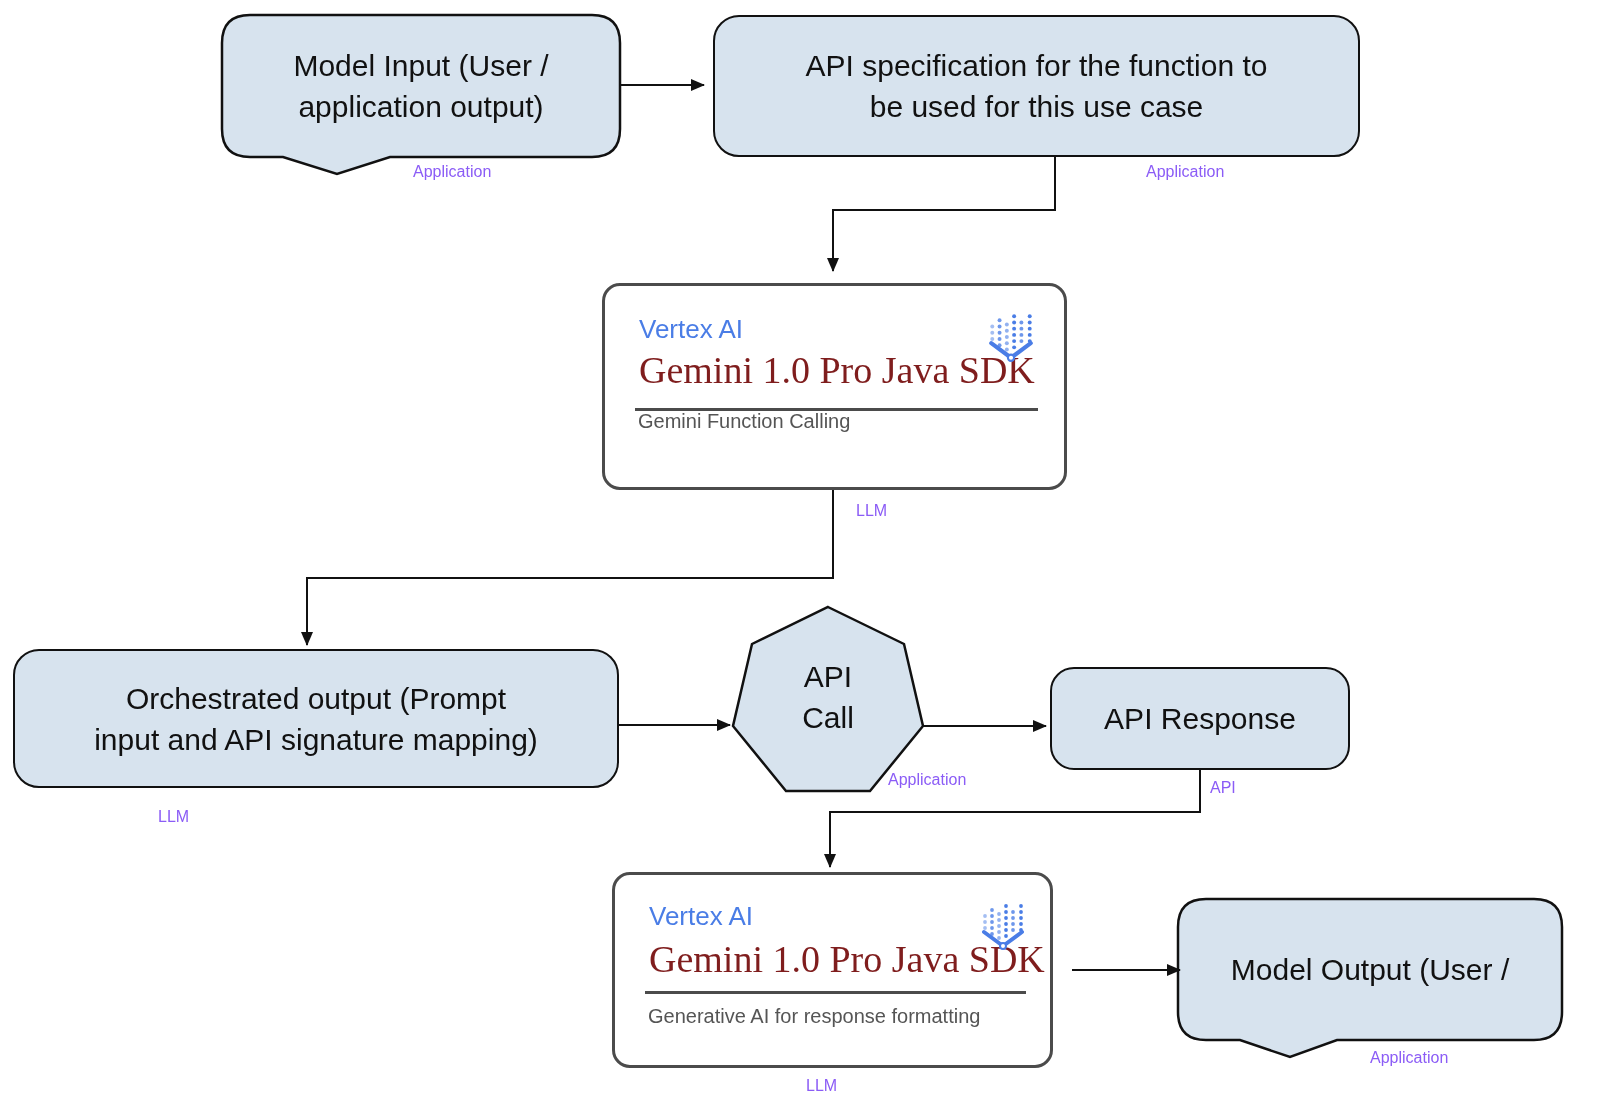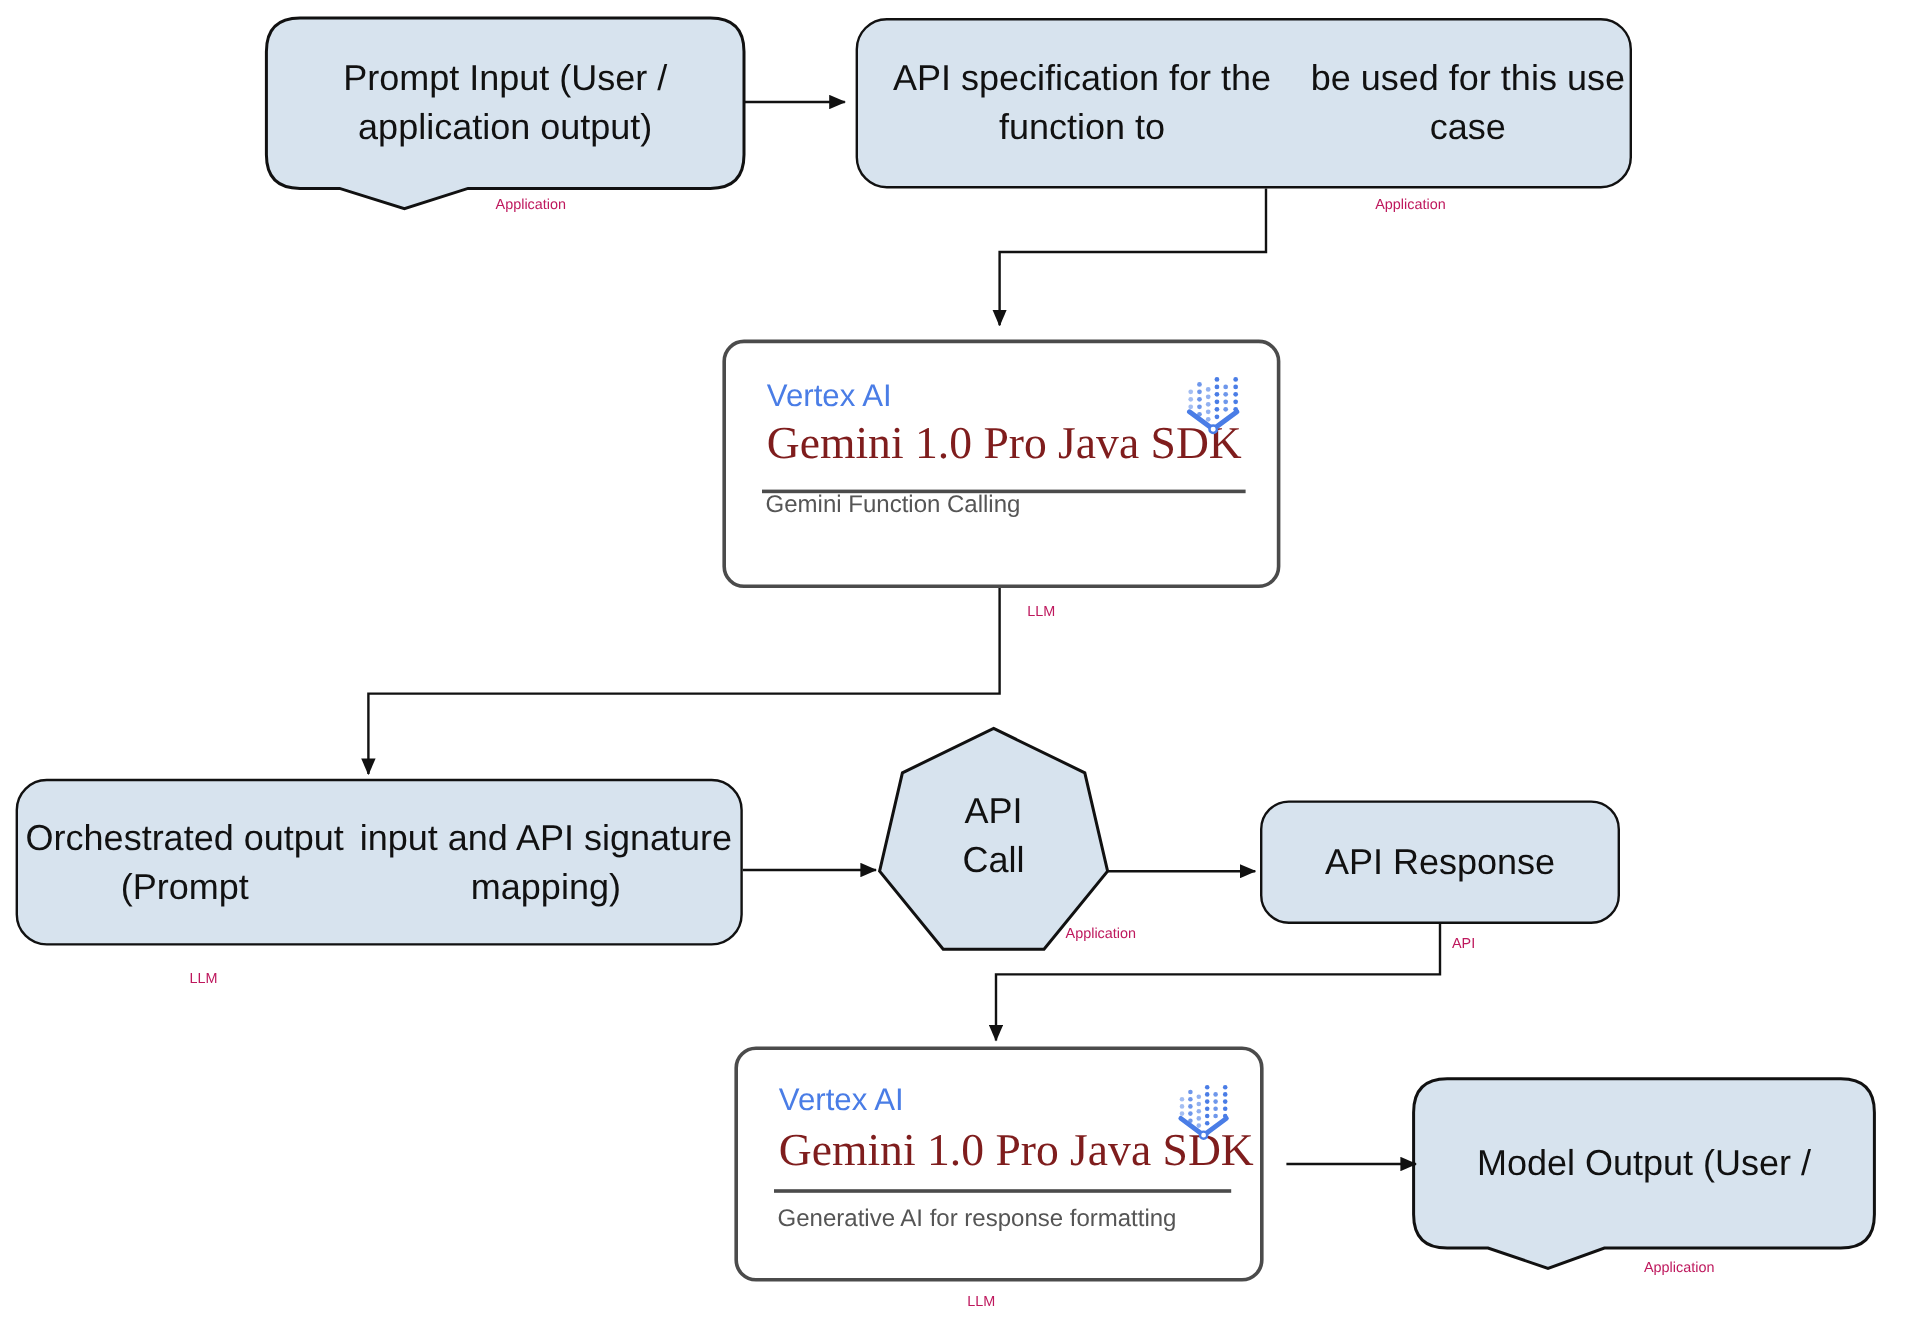--- a/index.html
+++ b/index.html
@@ -3,28 +3,28 @@
 <meta charset="utf-8">
 <style>
   html,body{margin:0;padding:0;background:#ffffff;}
   .canvas{
     position:relative;width:1600px;height:1109px;background:#ffffff;
     font-family:"Liberation Sans", sans-serif;color:#111111;overflow:hidden;
   }
   .layer{position:absolute;left:0;top:0;width:1600px;height:1109px;}
   .node{
     position:absolute;background:#d7e3ee;border:2px solid #111111;
-    display:flex;flex-direction:row;align-items:center;justify-content:center;
+    display:flex;flex-direction:column;align-items:center;justify-content:center;
     text-align:center;font-size:30px;line-height:41px;color:#111111;
   }
   .overlay-label{
     position:absolute;display:flex;flex-direction:column;align-items:center;justify-content:center;
     text-align:center;font-size:30px;line-height:41px;color:#111111;pointer-events:none;
   }
-  .tag{position:absolute;font-size:12px;color:#be185d;white-space:nowrap;}
+  .tag{position:absolute;font-size:16px;color:#8b5cf6;white-space:nowrap;}
   .card{
     position:absolute;background:#ffffff;border:3px solid #4b4b4b;border-radius:18px;
   }
   .card-product{position:absolute;left:34px;font-size:26px;color:#4a7de6;}
   .card-title{position:absolute;left:34px;font-size:38px;color:#7f1d1d;font-family:Liberation Serif, serif;}
   .card-divider{position:absolute;left:30px;height:3px;background:#4b4b4b;}
   .card-sub{position:absolute;left:33px;font-size:20px;color:#555555;}
   .vertex-icon{position:absolute;}
 </style>
 </head>
@@ -48,21 +48,21 @@
     <path d="M620,85 L704,85" fill="none" stroke="#111111" stroke-width="2" marker-end="url(#arrow)"></path>
     <path d="M1055,157 L1055,210 L833,210 L833,271" fill="none" stroke="#111111" stroke-width="2" marker-end="url(#arrow)"></path>
     <path d="M833,490 L833,578 L307,578 L307,645" fill="none" stroke="#111111" stroke-width="2" marker-end="url(#arrow)"></path>
     <path d="M619,725 L730,725" fill="none" stroke="#111111" stroke-width="2" marker-end="url(#arrow)"></path>
     <path d="M923,726 L1046,726" fill="none" stroke="#111111" stroke-width="2" marker-end="url(#arrow)"></path>
     <path d="M1200,770 L1200,812 L830,812 L830,867" fill="none" stroke="#111111" stroke-width="2" marker-end="url(#arrow)"></path>
     <path d="M1072,970 L1180,970" fill="none" stroke="#111111" stroke-width="2" marker-end="url(#arrow)"></path>
   </svg>
 
   <div class="overlay-label" style="left:222px;top:15px;width:398px;height:142px;">
-    <div>Prompt Input (User /</div>
+    <div>Model Input (User /</div>
     <div>application output)</div>
   </div>
   <div class="tag" style="left:413px;top:163px;">Application</div>
 
   <div class="node" style="left:713px;top:15px;width:643px;height:138px;border-radius:26px;">
     <div>API specification for the function to</div>
     <div>be used for this use case</div>
   </div>
   <div class="tag" style="left:1146px;top:163px;">Application</div>
 

